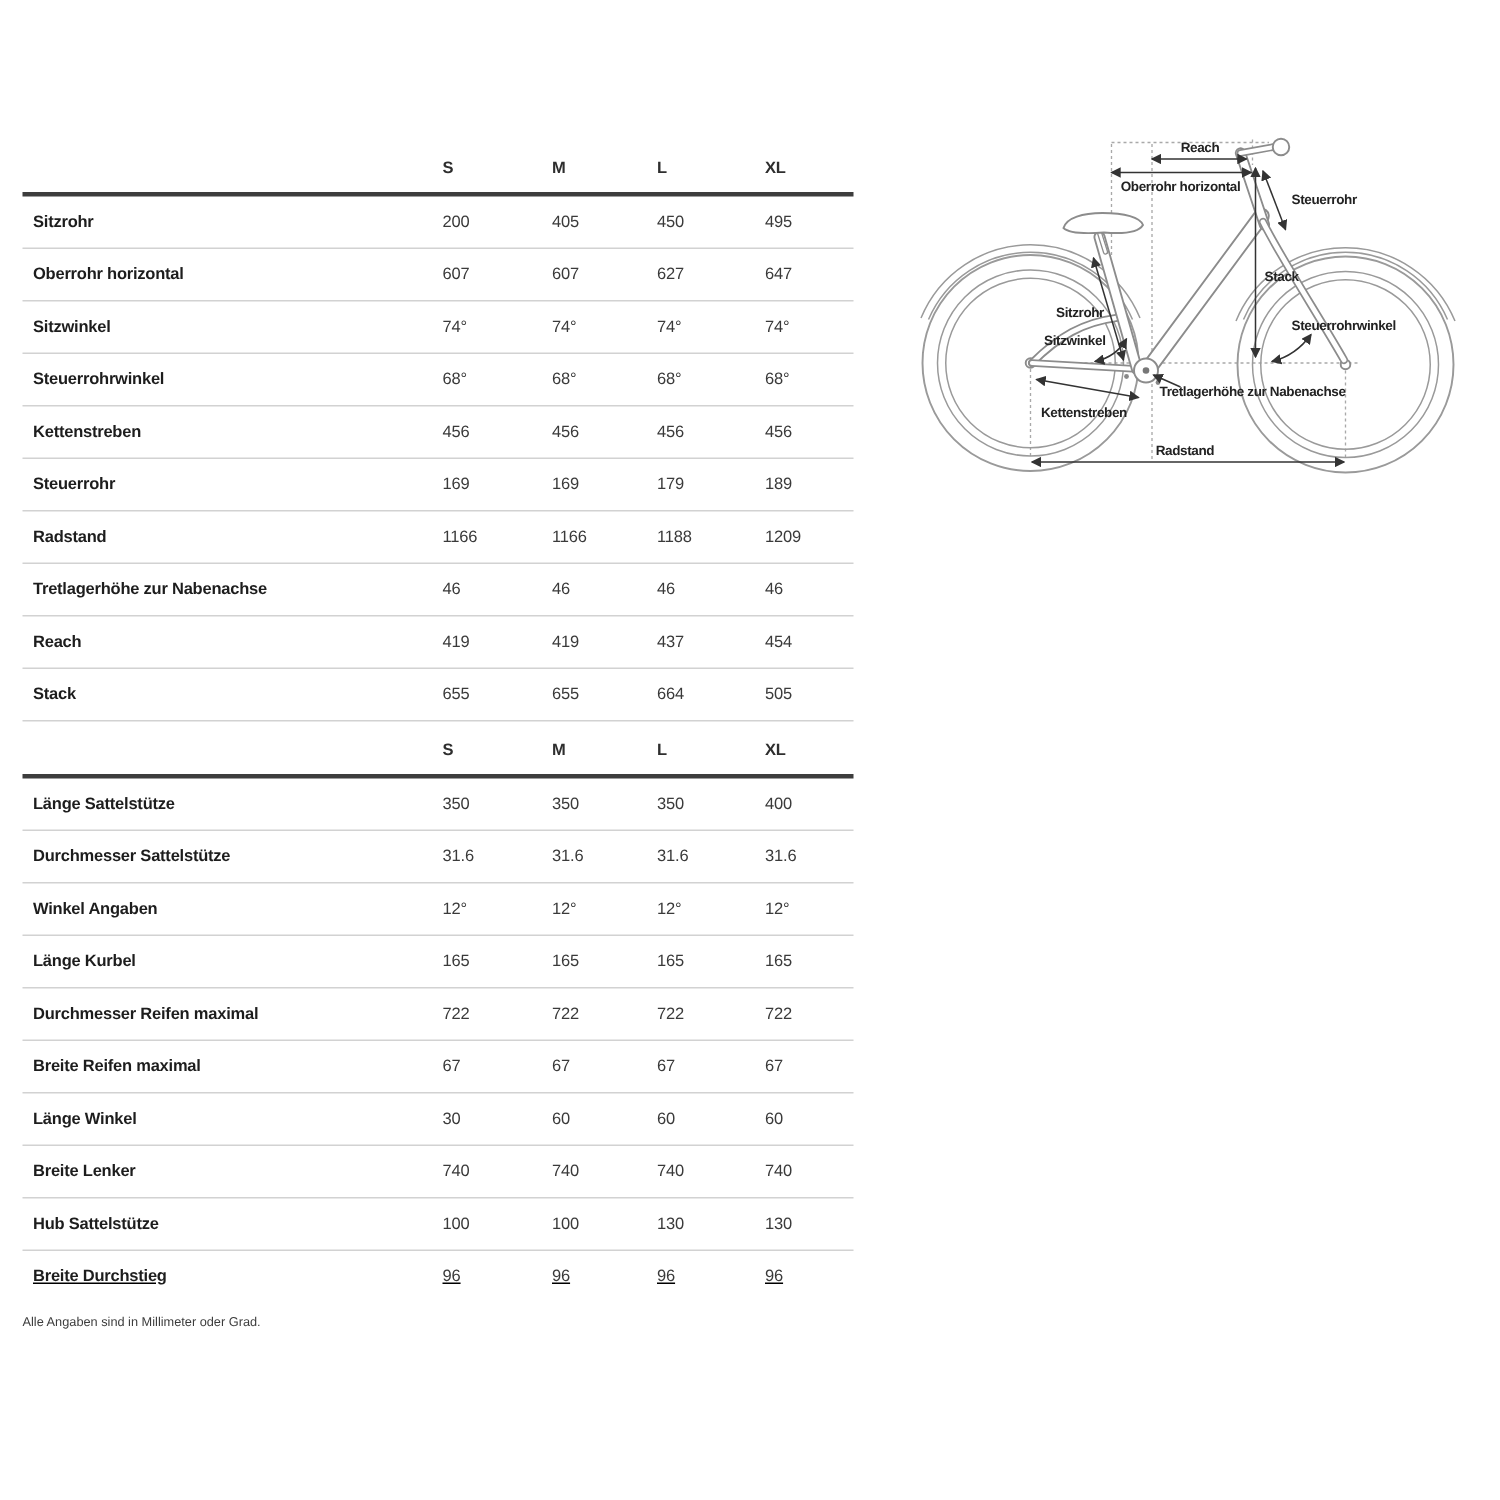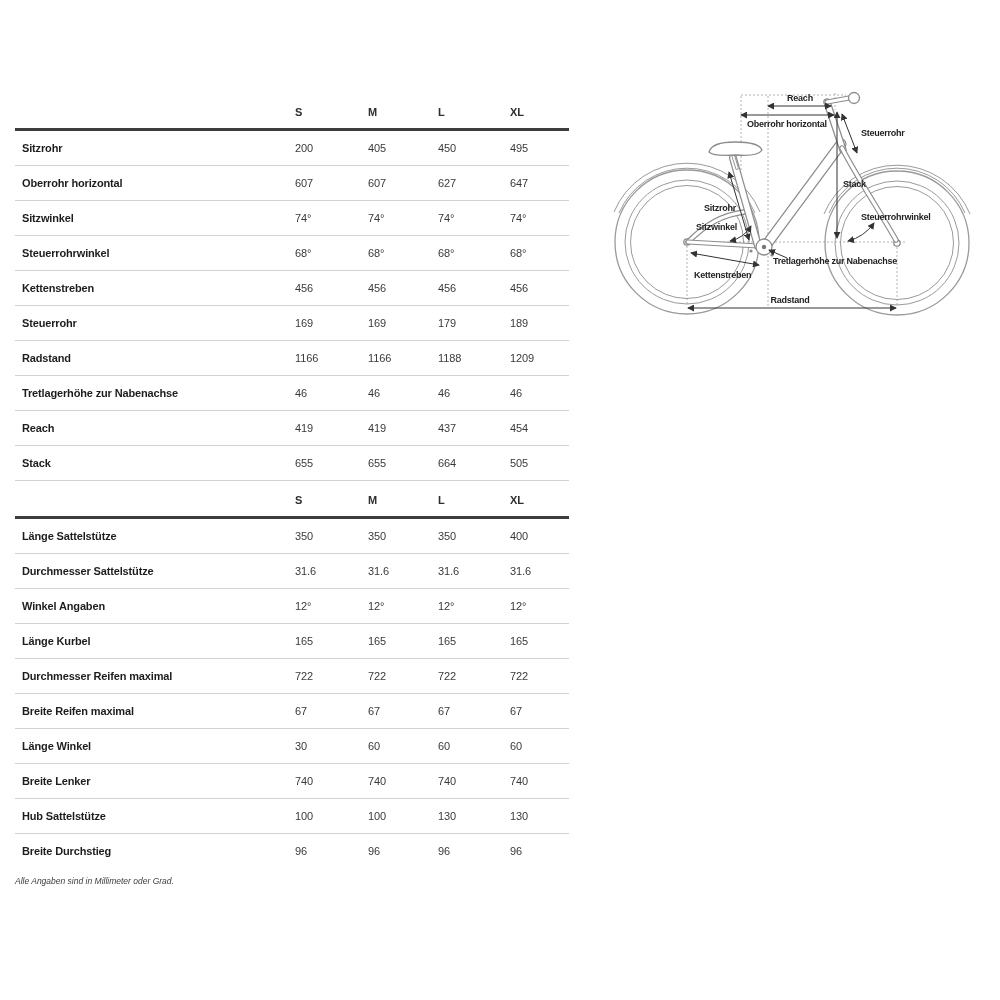--- a/index.html
+++ b/index.html
@@ -12,24 +12,24 @@
   #table-1 { top:484px; }
   .thead {
     display:grid; grid-template-columns:280px 73px 70px 72px auto;
     height:32px; align-items:center; border-bottom:3px solid #3d3d3d;
   }
   .col-h { font-size:11px; font-weight:700; color:#2e2e2e; letter-spacing:-0.1px; }
   .row {
     display:grid; grid-template-columns:280px 73px 70px 72px auto;
     height:34px; align-items:center; border-bottom:1px solid #d2d2d2;
   }
-  #table-1 .row:last-child { border-bottom:none; }
+  #table-1 .row:last-child { border-bottom:none;text-decoration:underline; }
   .row .label { font-weight:700; font-size:11px; color:#1d1d1d; padding-left:7px; letter-spacing:-0.15px; }
   .row .val { font-size:11px; font-weight:400; color:#3a3a3a; letter-spacing:-0.1px; }
-  .footnote { position:absolute; left:15px; top:876px; font-size:8.5px; color:#3c3c3c;font-style:italic; }
+  .footnote { position:absolute; left:15px; top:876px; font-size:8.5px; color:#3c3c3c; }
   .diagram { position:absolute; left:613px; top:82px; width:387px; height:235px; }
   .ann-text { font-size:9px; font-weight:700; fill:#222; letter-spacing:-0.25px; }
   .ann-line { stroke:#333; stroke-width:1; fill:none; }
   .guide { stroke:#a9a9a9; stroke-width:0.9; fill:none; stroke-dasharray:2 2; }
   .wheel { stroke:#9a9a9a; fill:none; }
   .tube-o { stroke:#8c8c8c; fill:none; stroke-linecap:round; }
   .tube-i { stroke:#ffffff; fill:none; stroke-linecap:round; }
   .part { fill:#ffffff; stroke:#8c8c8c; stroke-width:1.3; }
 </style>
 </head>

